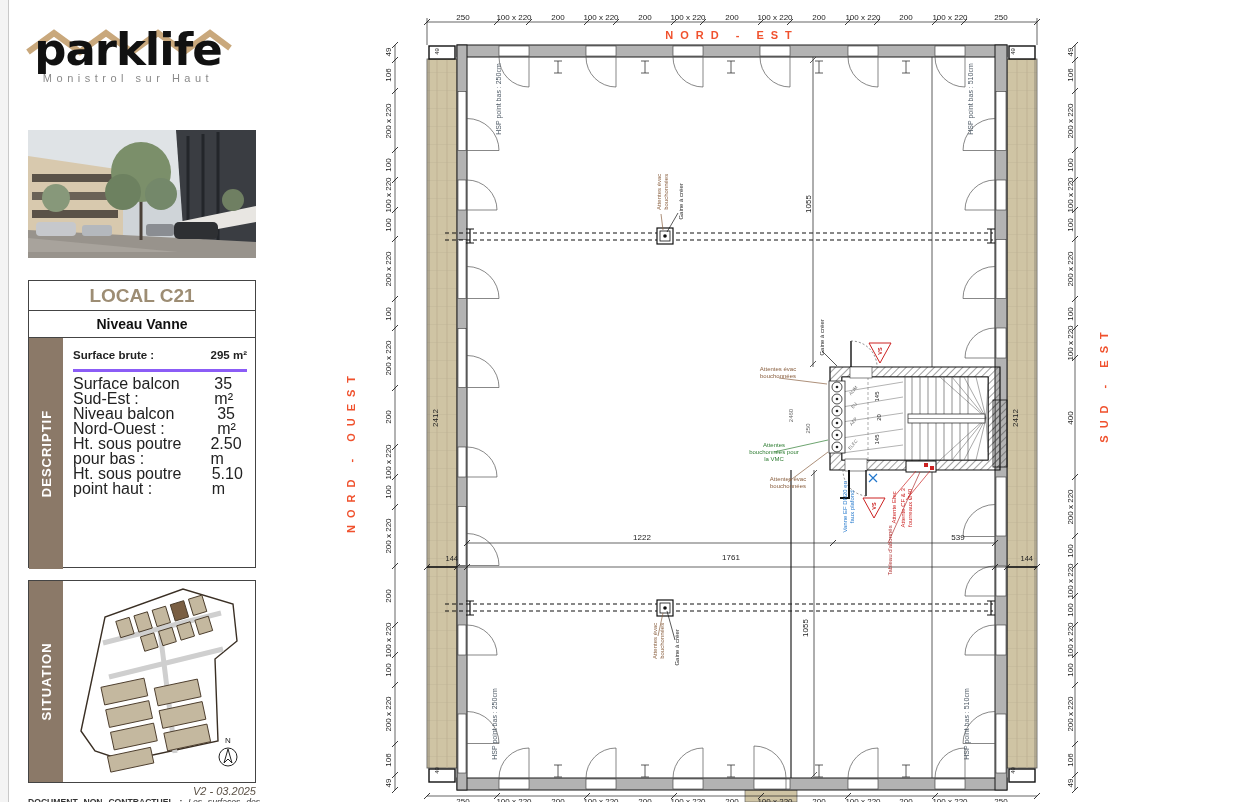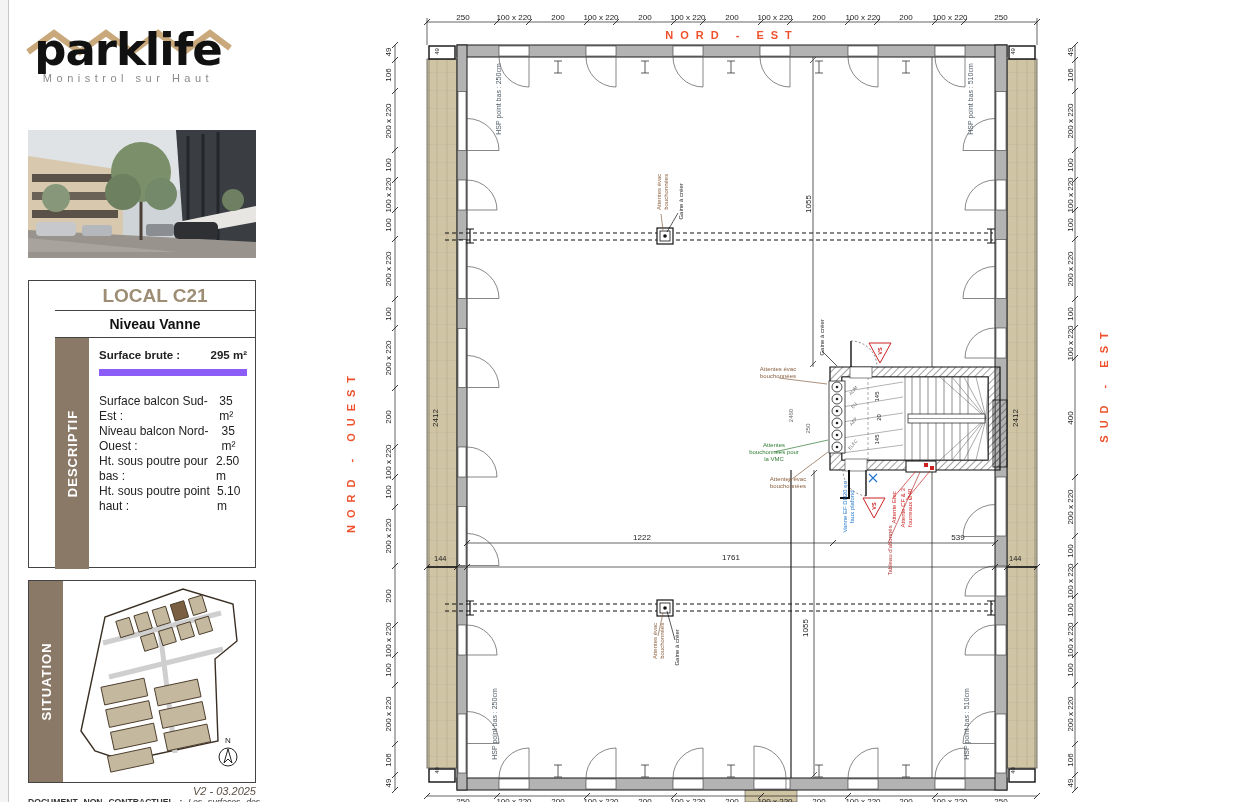--- a/index.html
+++ b/index.html
@@ -7,45 +7,45 @@
          font-family:"Liberation Sans",sans-serif;color:#222;}
   .page-edge{position:absolute;left:0;top:0;bottom:0;width:8px;background:#f4f4f4;border-right:1px solid #c9c9c9;}
   
   .left-panel{position:absolute;left:14px;top:8px;width:228px;}
   .logo-wrap{position:relative;height:104px;text-align:center;}
   .logo-zig{position:absolute;left:8px;top:14px;}
   .logo-text{position:relative;margin:0;padding-top:22px;font-family:"DejaVu Sans",sans-serif;
              font-size:45px;font-weight:800;letter-spacing:-1px;color:#111;line-height:40px;}
   .logo-sub{font-size:11px;letter-spacing:4.5px;color:#8a8a8a;margin-top:2px;}
   .photo{position:absolute;left:14px;top:122px;width:228px;height:128px;overflow:hidden;}
-  .info-card{position:absolute;left:14px;top:272px;width:228px;height:288px;border:1px solid #444;box-sizing:border-box;padding-left:26px;}
+  .info-card{position:absolute;left:14px;top:272px;width:228px;height:288px;border:1px solid #444;box-sizing:border-box;}
   .card-title{height:29px;line-height:29px;text-align:center;font-size:19px;font-weight:bold;
               color:#9d8d74;border-bottom:1px solid #444;}
   .card-level{height:26px;line-height:26px;text-align:center;font-size:14px;font-weight:bold;
               color:#111;border-bottom:1px solid #444;}
   .card-body{position:relative;height:231px;}
   .side-strip{position:absolute;left:0;top:0;bottom:0;width:34px;background:#8b7968;}
   .side-strip span{position:absolute;left:-63px;top:50%;width:160px;margin-top:-8px;text-align:center;
               transform:rotate(-90deg);color:#fff;font-weight:bold;font-size:13px;letter-spacing:1px;}
   .rows{position:absolute;left:34px;right:0;top:0;padding:8px 8px 0 10px;}
-  .srow{display:flex;justify-content:space-between;font-size:12px;line-height:15px;}
-  .srow.bold{font-weight:bold;font-size:11.5px;padding:2px 0 6px 0;border-bottom:7px solid #8b5cf6;margin-bottom:18px;}
+  .srow{display:flex;justify-content:space-between;font-size:16px;line-height:15px;}
+  .srow.bold{font-weight:bold;font-size:11.5px;padding:2px 0 6px 0;border-bottom:3px solid #8b5cf6;margin-bottom:4px;}
   .sit-card{position:absolute;left:14px;top:572px;width:228px;height:203px;border:1px solid #444;box-sizing:border-box;}
   .sit-map{position:absolute;left:34px;top:0;right:0;bottom:0;background:#fff;}
   .version{position:absolute;left:14px;top:777px;width:228px;text-align:right;font-size:11px;
            font-style:italic;color:#5a5045;}
   .disclaimer{position:absolute;left:14px;top:790px;width:232px;height:16px;overflow:hidden;
            font-size:8.6px;line-height:9.5px;text-align:justify;color:#333;}
   .disclaimer b{font-weight:bold;}
   .disclaimer i{font-style:italic;}
   
   .plan{position:absolute;left:0;top:0;width:1258px;height:802px;}
   .plan-svg{position:absolute;left:0;top:0;}
   .hdim{position:absolute;width:60px;font-size:8px;line-height:9px;text-align:center;color:#222;white-space:nowrap;}
-  .hdim-sm{position:absolute;width:24px;font-size:7.5px;line-height:9px;text-align:left;color:#222;}
+  .hdim-sm{position:absolute;width:24px;font-size:7.5px;line-height:9px;text-align:right;color:#222;}
   .vdim{position:absolute;width:40px;height:10px;line-height:10px;font-size:8px;text-align:center;
         color:#222;white-space:nowrap;transform:rotate(-90deg);}
   .vdim-w{position:absolute;width:110px;height:10px;line-height:10px;font-size:7px;text-align:center;
         color:#4c5864;white-space:nowrap;transform:rotate(-90deg);}
   .vdim-xs{position:absolute;width:20px;height:9px;line-height:9px;font-size:6px;text-align:center;
         color:#222;white-space:nowrap;transform:rotate(-90deg);}
   .ann{position:absolute;font-size:6px;line-height:6.8px;text-align:center;}
   .ann.rot{transform:rotate(-90deg);}
   .dir{position:absolute;color:#f0512d;font-weight:bold;font-size:11px;letter-spacing:7px;
        text-align:center;white-space:nowrap;}

